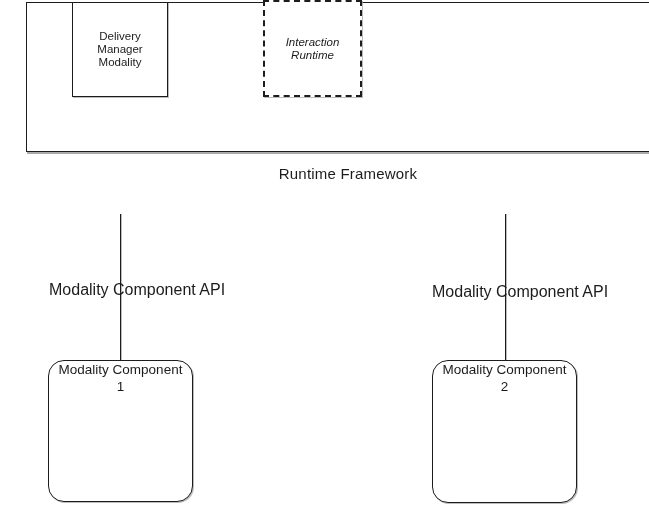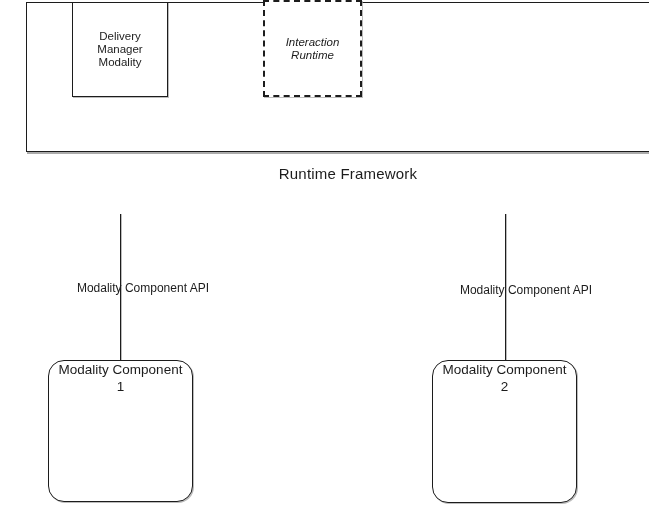--- a/index.html
+++ b/index.html
@@ -48,22 +48,22 @@
     position: absolute;
     width: 1px;
     background: #1c1c1c;
     box-shadow: 1px 0 0 rgba(160,160,160,0.7);
   }
   .connector-left  { left: 120px; top: 214px; height: 146px; }
   .connector-right { left: 505px; top: 214px; height: 146px; }
   .api-label {
     position: absolute;
     width: 160px;
-    text-align: right;
-    font-size: 12px;
+    text-align: left;
+    font-size: 16px;
     white-space: nowrap;
   }
   .api-left  { left: 49px;  top: 281px; }
   .api-right { left: 432px; top: 283px; }
   .modality-box {
     border-radius: 16px;
     display: flex;
     flex-direction: column;
     align-items: center;
     justify-content: flex-start;

